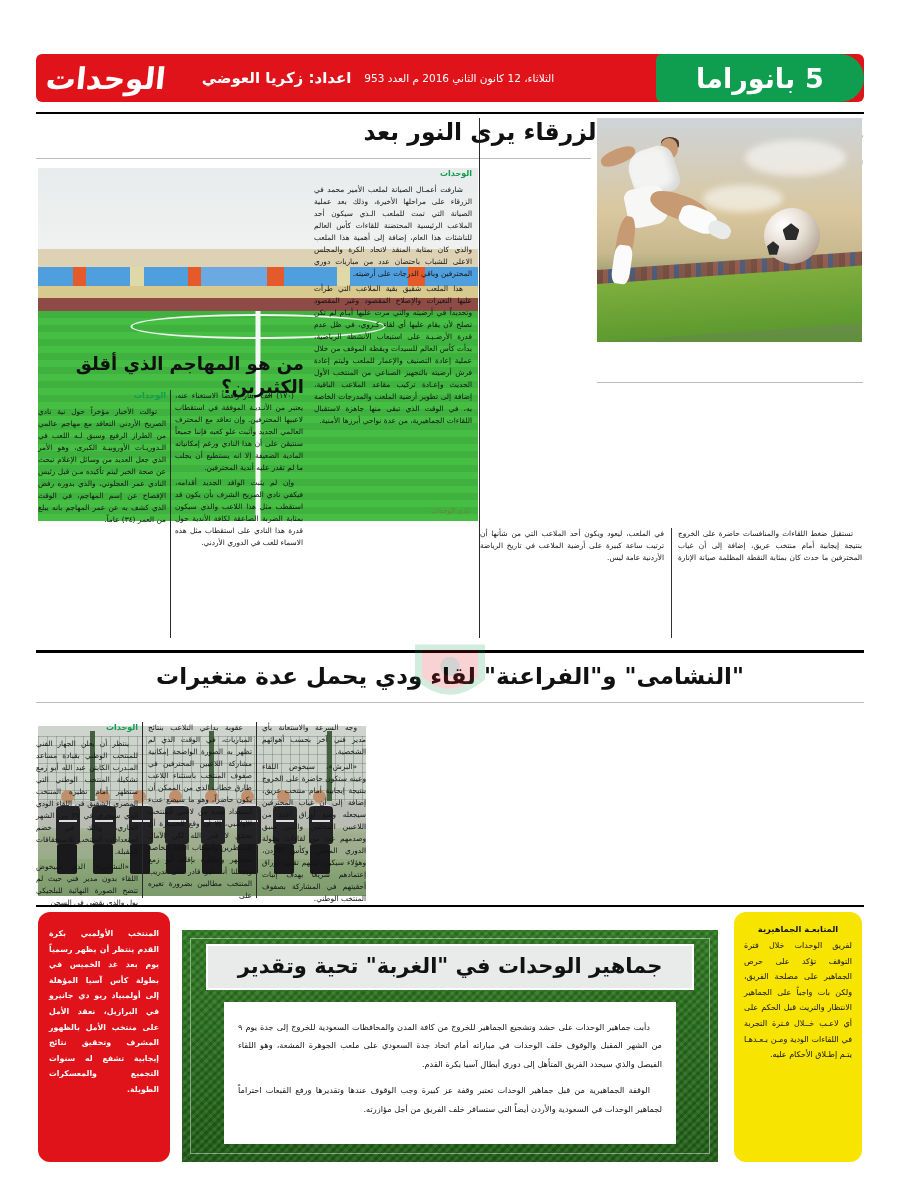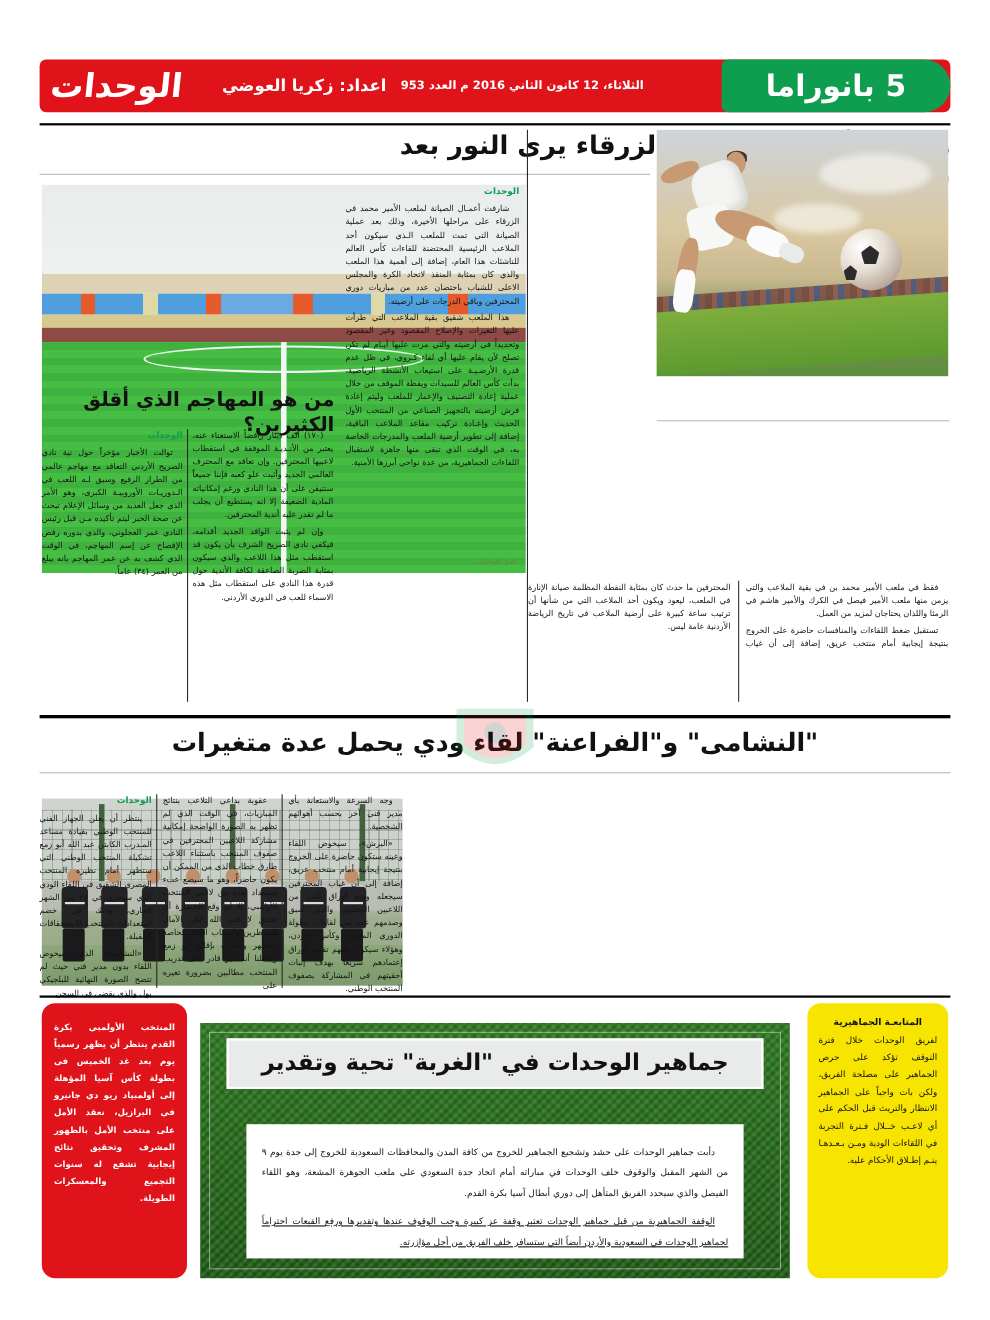--- a/index.html
+++ b/index.html
@@ -18,21 +18,21 @@
     display: flex; flex-direction: row-reverse; align-items: center;
   }
   .brand {
     color: #fff; font-size: 30px; font-weight: bold;
     padding: 0 22px 0 10px; letter-spacing: -1px;
     transform: skewX(-6deg);
     font-family: "DejaVu Sans", sans-serif;
   }
   .byline { color:#fff; font-size: 15px; font-weight: bold; padding-left: 14px; white-space: nowrap; }
   .issue-date {
-    color:#fff; font-size: 10.5px; font-weight: bold; white-space: nowrap;
+    color:#fff; font-size: 10.5px; font-weight: normal; white-space: nowrap;
     margin-right: auto; padding-left: 13px; direction: rtl;
   }
   .panorama {
     background: #0f9d4f; color: #fff; height: 48px; min-width: 208px;
     border-radius: 6px 24px 24px 6px;
     display: flex; align-items: center; justify-content: center;
     font-size: 27px; font-weight: bold; gap: 10px;
     margin-left: 0;
   }
   .panorama .pnum { font-size: 27px; }
@@ -160,21 +160,20 @@
     <div class="wm">نادي الوحدات</div>
   </div>
 
   <div class="col" style="position:absolute; right:428px; top:168px; width:158px; height:465px;">
     <div class="kicker">الوحدات</div>
     <p>شارفت أعمـال الصيانة لملعب الأمير محمد في الزرقاء على مراحلها الأخيرة، وذلك بعد عملية الصيانة التي تمت للملعب الـذي سيكون أحد الملاعب الرئيسية المحتضنة للقاءات كأس العالم للناشئات هذا العام، إضافة إلى أهمية هذا الملعب والذي كان بمثابة المنقذ لاتحاد الكرة والمجلس الاعلى للشباب باحتضان عدد من مباريات دوري المحترفين وباقي الدرجات على أرضيته.</p>
     <p>هذا الملعب شقيق بقية الملاعب التي طرأت عليها التغيرات والإصلاح المقصود وغير المقصود وتحديداً في أرضيته والتي مرت عليها أيـام لم تكن تصلح لأن يقام عليها أي لقاء كـروي، في ظل عدم قدرة الأرضـيـة على استيعاب الأنشطة الرياضية، بدأت كأس العالم للسيدات ويقظة الموقف من خلال عملية إعادة التصنيف والإعمار للملعب وليتم إعادة فرش أرضيته بالتجهيز الصناعي من المنتخب الأول الحديث وإعـادة تركيب مقاعد الملاعب الباقية، إضافة إلى تطوير أرضية الملعب والمدرجات الخاصة به، في الوقت الذي تبقى منها جاهزة لاستقبال اللقاءات الجماهيرية، من عدة نواحي أبرزها الأمنية.</p>
   </div>
 
   <div class="col" style="position:absolute; right:38px; top:528px; width:382px; height:110px; column-count:2; column-gap:14px; column-rule:1px solid #333;">
-    <p>فقط في ملعب الأمير محمد بن في بقية الملاعب والتي يزمن منها ملعب الأمير فيصل في الكرك والأمير هاشم في الرمثا واللذان يحتاجان لمزيد من العمل.</p>
     <p>تستقبل ضغط اللقاءات والمنافسات حاضرة على الخروج بنتيجة إيجابية أمام منتخب عريق، إضافة إلى أن غياب المحترفين ما حدث كان بمثابة النقطة المظلمة صيانة الإنارة في الملعب، ليعود ويكون أحد الملاعب التي من شأنها أن ترتيب ساعة كبيرة على أرضية الملاعب في تاريخ الرياضة الأردنية عامة ليس.</p>
   </div>
 
   <div class="vsep" style="right:420px; top:118px; width:1px; height:520px;"></div>
 
   <div class="photo ph-striker" style="left:597px; top:118px; width:265px; height:224px;">
     <div class="cloud" style="right:6%; top:10%; width:38%; height:16%;"></div>
     <div class="cloud" style="right:30%; top:30%; width:30%; height:12%;"></div>
     <div class="crowd"></div>
     <div class="grass"></div>
@@ -284,24 +283,24 @@
   <div style="position:absolute; right:38px; top:912px; width:128px; height:250px; background:#f7e400; border-radius:12px; padding:12px 10px;">
     <div style="direction:rtl; text-align:center; color:#111; font-size:8.4px; font-weight:bold; letter-spacing:1px; margin-bottom:4px;">المتابعـة الجماهيرية</div>
     <div style="direction:rtl; text-align:justify; color:#111; font-size:8px; line-height:1.95; font-weight:normal;">لفريق الوحدات خلال فترة التوقف تؤكد على حرص الجماهير على مصلحة الفريق، ولكن بات واجباً على الجماهير الانتظار والتريث قبل الحكم على أي لاعـب خــلال فـترة التجربة في اللقاءات الودية ومـن بـعـدهـا يتـم إطـلاق الأحكام عليه.</div>
   </div>
 
   <div class="fieldbox" style="left:182px; top:930px; width:536px; height:232px;">
     <div style="position:absolute; left:8px; top:8px; right:8px; bottom:8px; border:1px solid rgba(255,255,255,.45);"></div>
     <div style="position:absolute; left:24px; top:14px; right:24px; height:46px; background:#e9eaea; border:2px solid #fff; display:flex; align-items:center; justify-content:center;">
       <div class="hl" style="font-size:21px; line-height:1.2;">جماهير الوحدات في "الغربة" تحية وتقدير</div>
     </div>
-    <div style="position:absolute; left:42px; top:72px; right:42px; bottom:18px; background:#fff; padding:16px 14px;margin-top:20px;">
+    <div style="position:absolute; left:42px; top:72px; right:42px; bottom:18px; background:#fff; padding:16px 14px;">
       <div style="direction:rtl; text-align:justify; font-size:8.2px; line-height:2.25; color:#111;">
         <p style="text-indent:12px; margin-bottom:8px;">دأبت جماهير الوحدات على حشد وتشجيع الجماهير للخروج من كافة المدن والمحافظات السعودية للخروج إلى جدة يوم ٩ من الشهر المقبل والوقوف خلف الوحدات في مباراته أمام اتحاد جدة السعودي على ملعب الجوهرة المشعة، وهو اللقاء الفيصل والذي سيحدد الفريق المتأهل إلى دوري أبطال آسيا بكرة القدم.</p>
-        <p style="text-indent:12px;text-decoration:underline;">الوقفة الجماهيرية من قبل جماهير الوحدات تعتبر وقفة عز كبيرة وجب الوقوف عندها وتقديرها ورفع القبعات احتراماً لجماهير الوحدات في السعودية والأردن أيضاً التي ستسافر خلف الفريق من أجل مؤازرته.</p>
+        <p style="text-indent:12px;">الوقفة الجماهيرية من قبل جماهير الوحدات تعتبر وقفة عز كبيرة وجب الوقوف عندها وتقديرها ورفع القبعات احتراماً لجماهير الوحدات في السعودية والأردن أيضاً التي ستسافر خلف الفريق من أجل مؤازرته.</p>
       </div>
     </div>
   </div>
 
   <div style="position:absolute; left:404px; top:640px; width:92px; height:70px; opacity:.18; pointer-events:none;">
     <svg viewBox="0 0 100 80" width="92" height="70" aria-hidden="true">
       <path d="M10 5 H90 V45 Q50 80 10 45 Z" fill="#0f9d4f"></path>
       <path d="M18 12 H82 V42 Q50 70 18 42 Z" fill="#e0131a"></path>
       <circle cx="50" cy="30" r="11" fill="#111"></circle>
     </svg>

